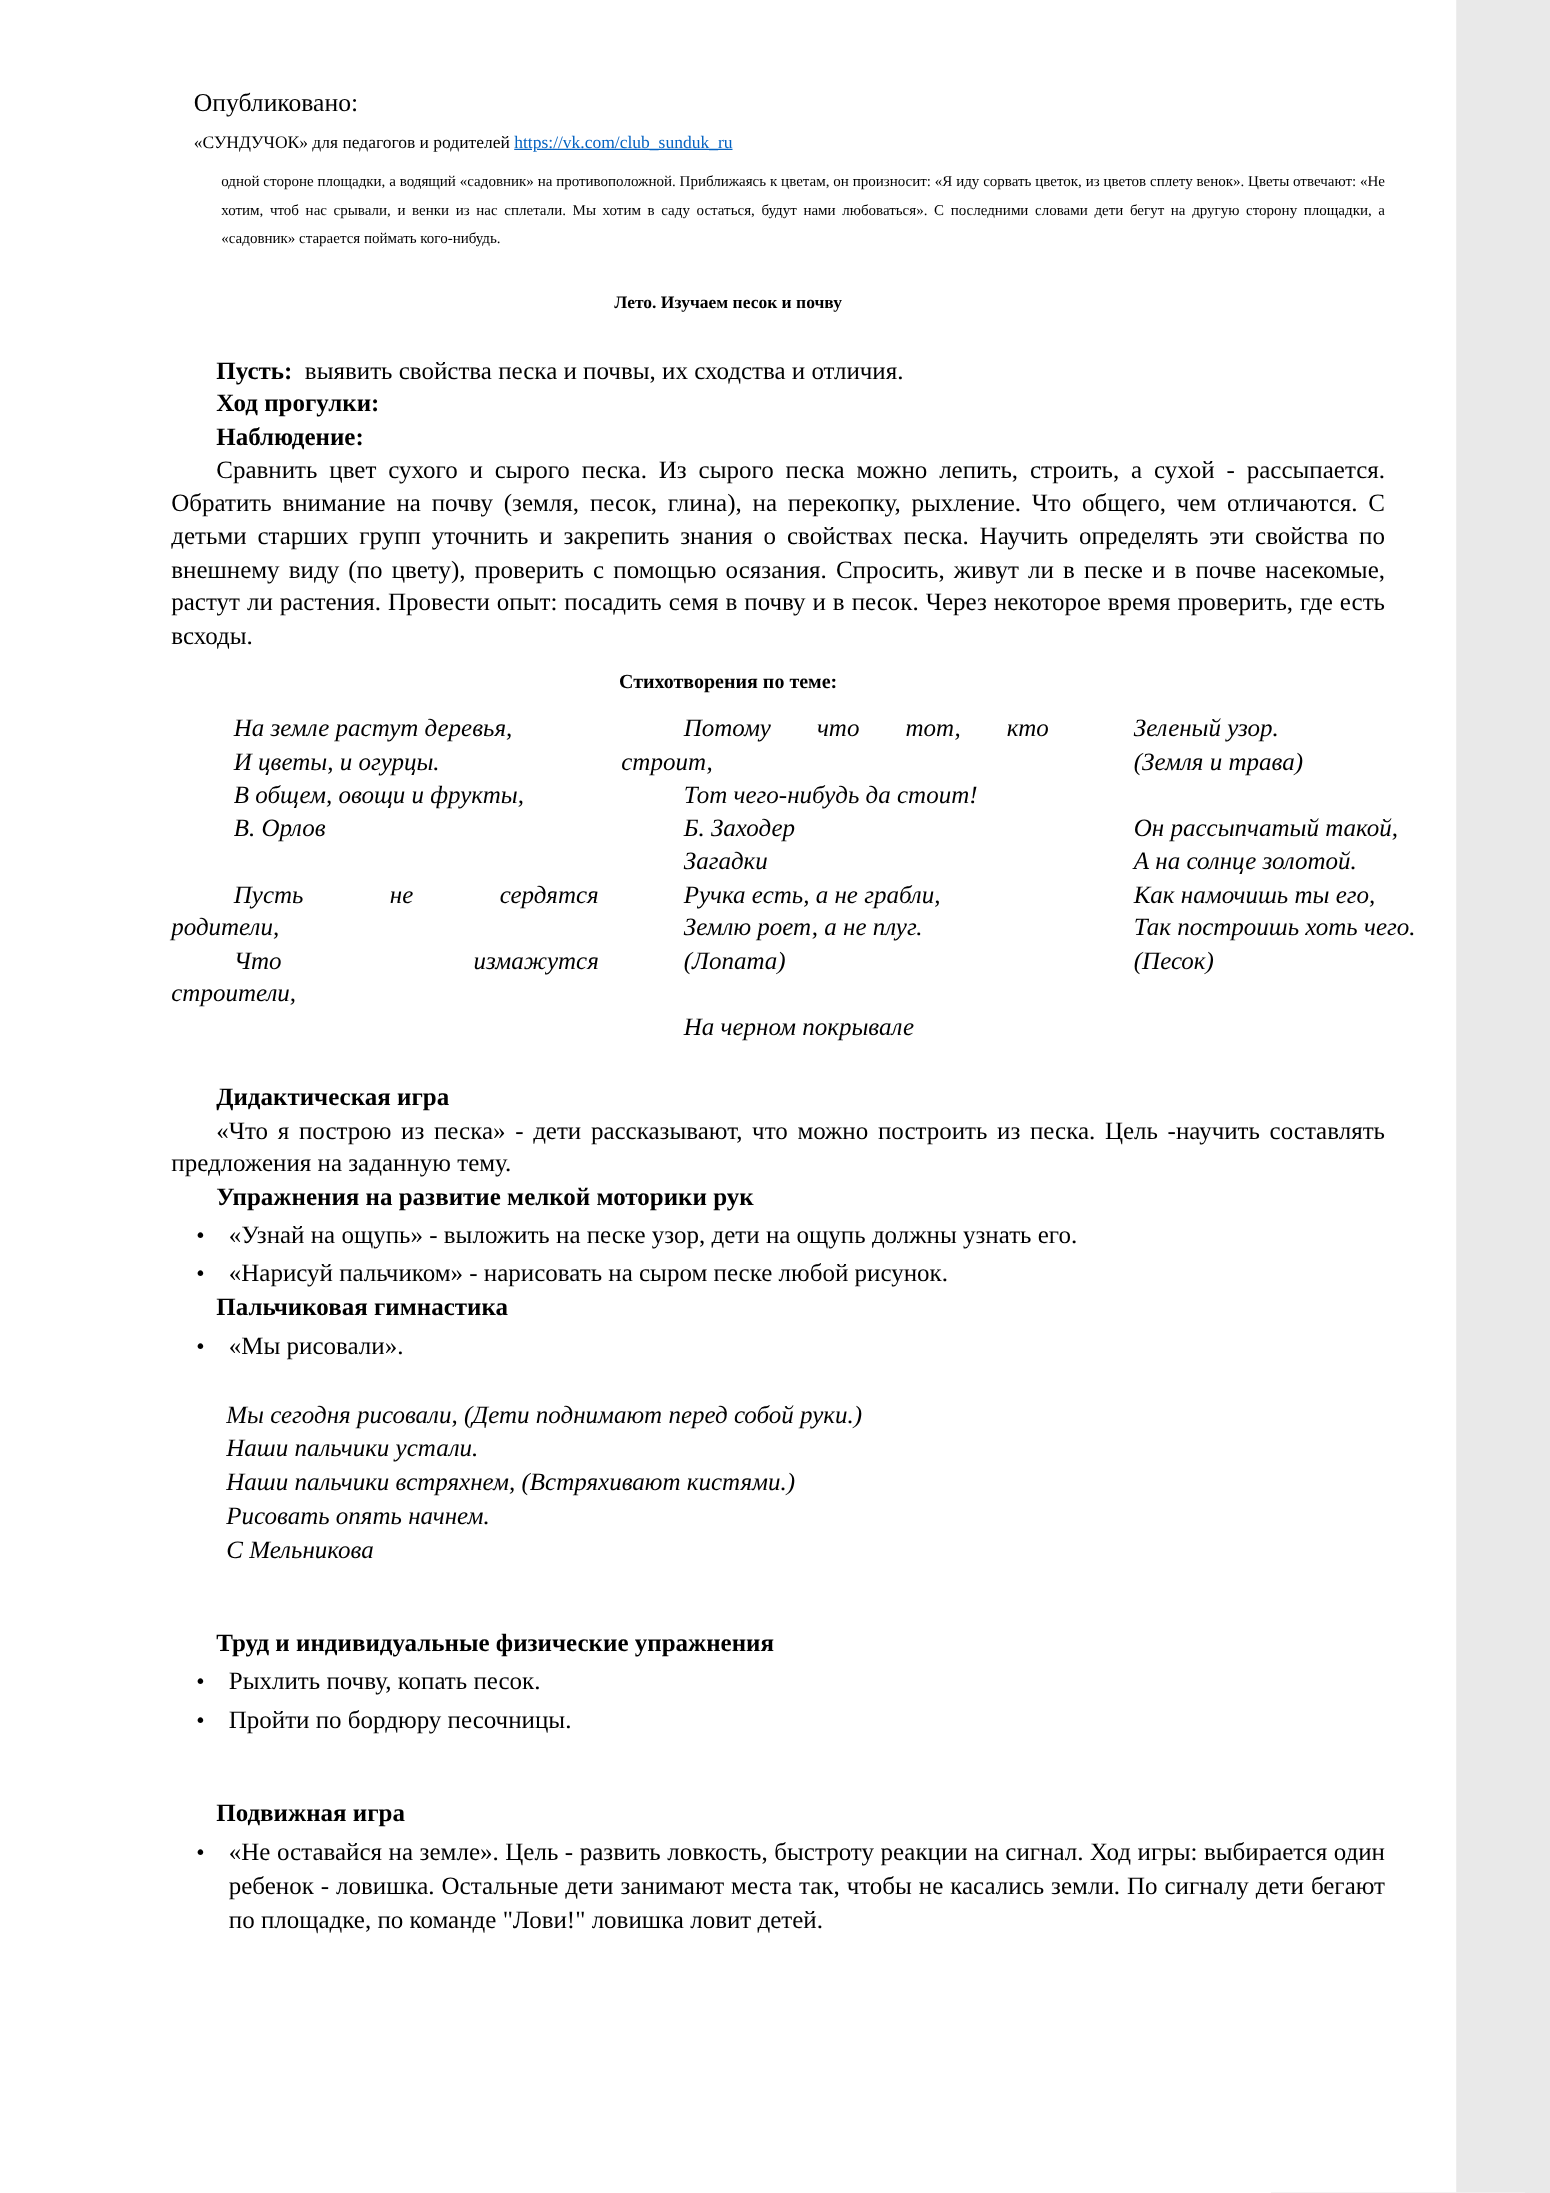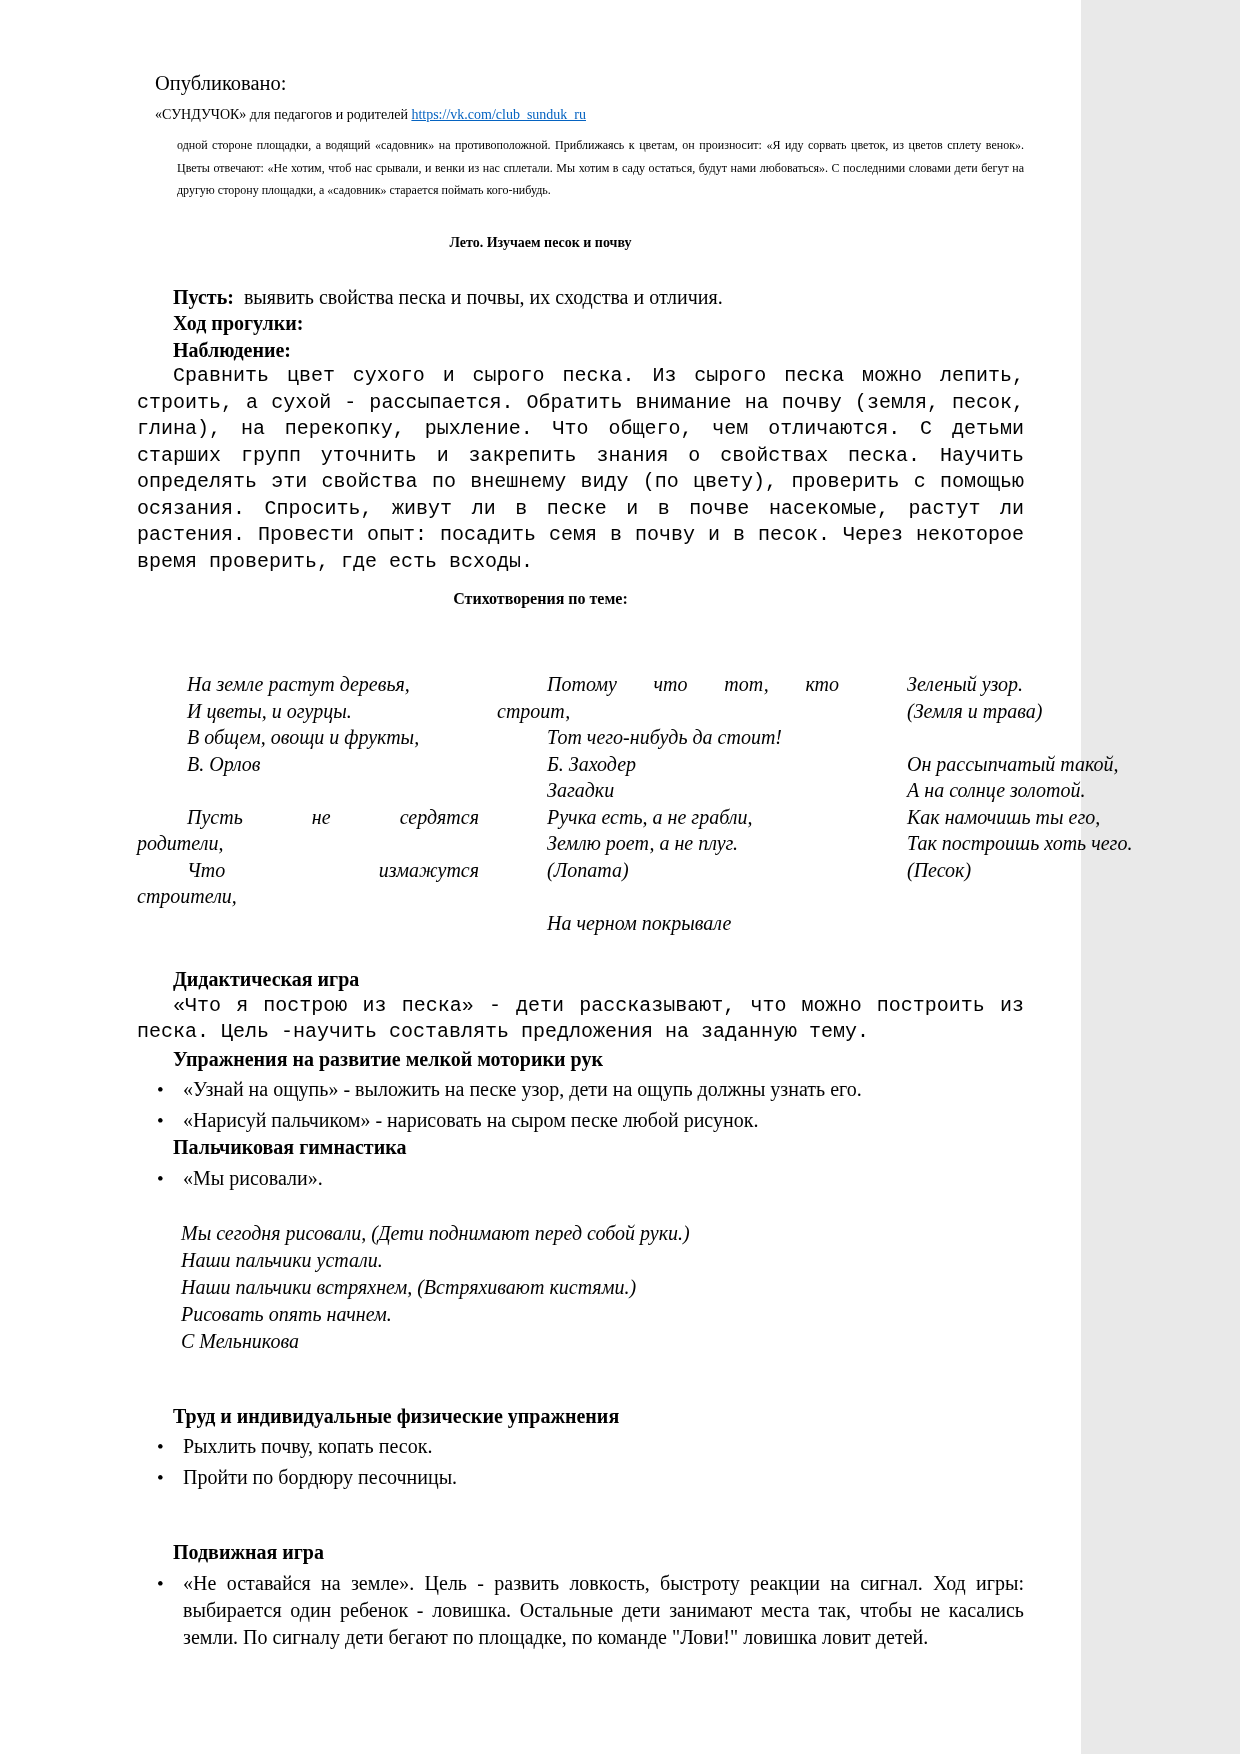--- a/index.html
+++ b/index.html
@@ -1,18 +1,18 @@
 <!DOCTYPE html>
 <html style="--link: #0563C1;"><head>
 <meta charset="utf-8">
 <style>
   html,body{margin:0;padding:0;background:#e9e9e9;}
   .page{
     position:relative;
-    width:1081px;height:1754px;
+    width:1165px;height:1754px;
     background:#ffffff;
     box-sizing:border-box;
     padding:68px 57px 24px 137px;
     font-family:"Liberation Serif", serif;
     color:#000;
     font-size:20px;
     line-height:26.5px;
   }
   p{margin:0;}
   .pub{font-size:20.5px;line-height:31px;margin-left:18px;}
@@ -25,27 +25,27 @@
     text-align:justify;
   }
   .title{
     font-size:14px;font-weight:bold;text-align:center;
     margin:26px 80px 0 0;line-height:30px;
   }
   .goal{margin-top:26px;text-indent:36px;}
   .goal .lead{font-weight:bold;}
   .h{font-weight:bold;text-indent:36px;margin:0;}
   .body{text-align:justify;}
-  .ind{text-indent:36px;font-family:Liberation Mono, monospace;}
+  .ind{text-indent:36px;}
   .center-h{
     font-size:16px;font-weight:bold;text-align:center;
     margin:10px 80px 0 0;line-height:27px;
   }
   .poems{display:flex;margin-top:11px;font-style:italic;}
-  .pcol{flex:none;margin-top:48px;}
+  .pcol{flex:none;}
   .c1{width:360px;}
   .c2{width:360px;}
   .c3{width:326px;}
   .pl{min-height:26.5px;line-height:26.5px;white-space:nowrap;}
   .pl.pi{padding-left:50px;}
   .pl.pj{
     white-space:normal;
     text-align:justify;
     -moz-text-align-last:justify;
     text-align-last:justify;

